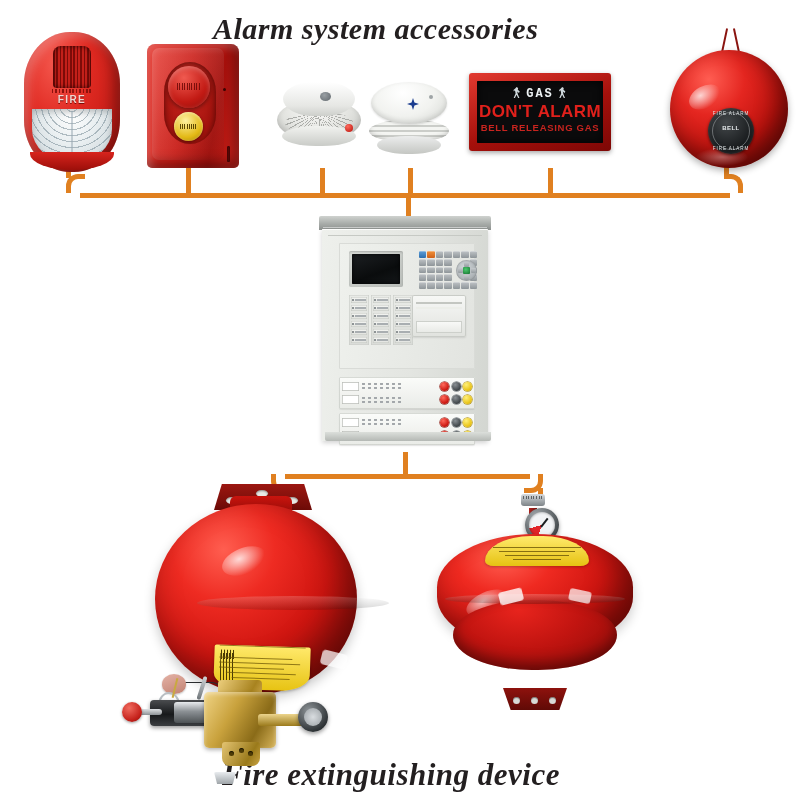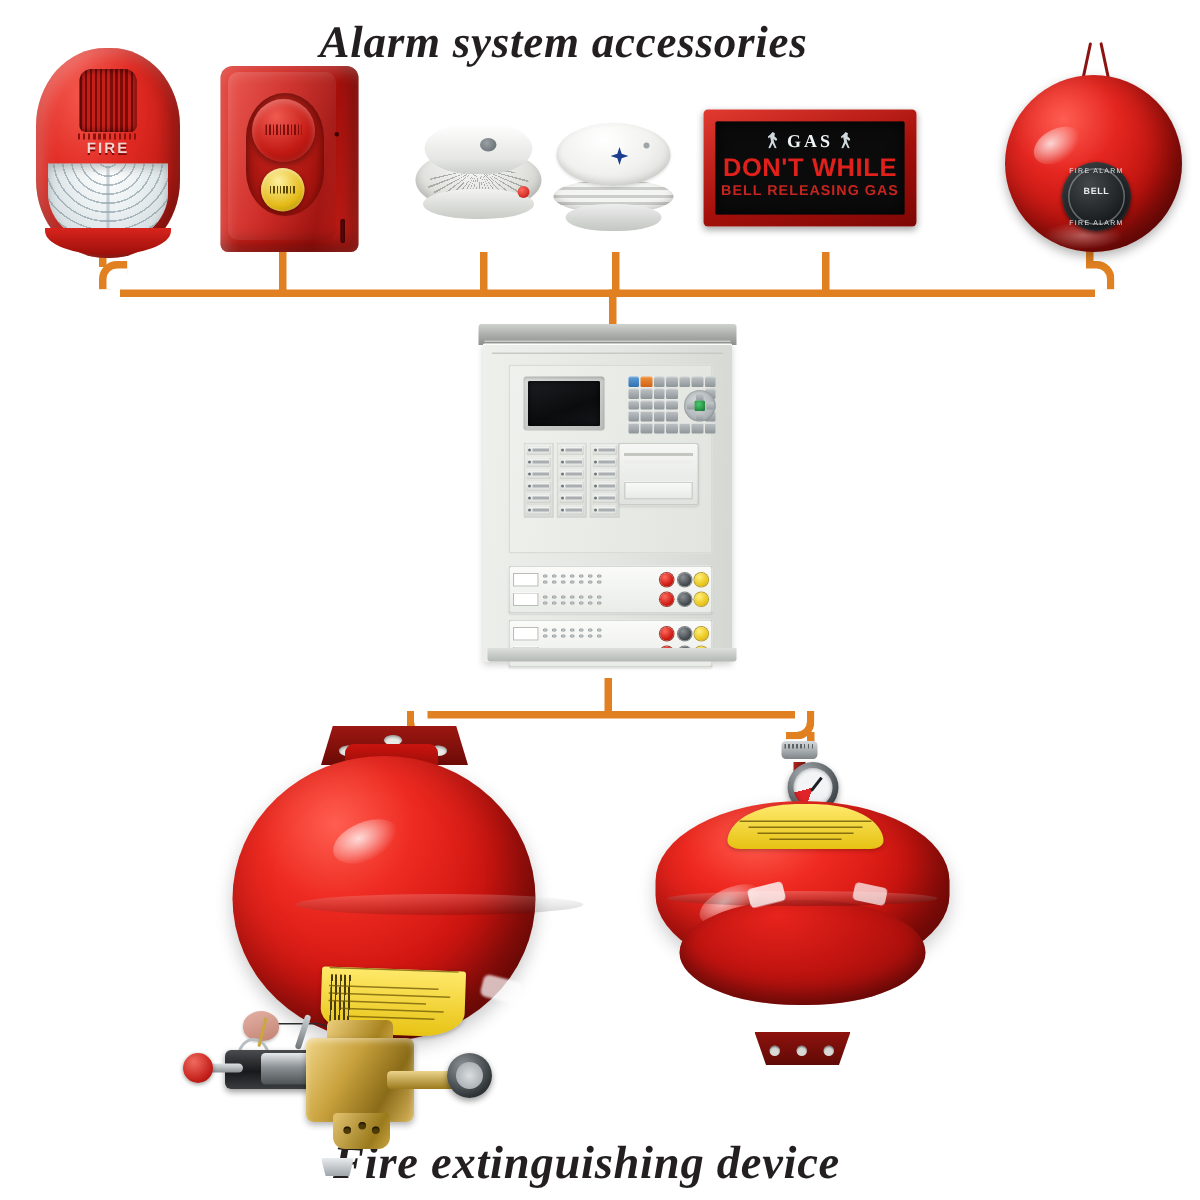--- a/index.html
+++ b/index.html
@@ -112,21 +112,21 @@
      background:linear-gradient(180deg,#eceded,#c4c6c2);}
 
   
   #dev-gassign{left:469px;top:73px;width:142px;height:78px;}
   .gs-frame{position:absolute;inset:0;border-radius:3px;
      background:linear-gradient(160deg,#e23a30,#a5100b 55%,#7d0705);
      box-shadow:0 2px 5px rgba(0,0,0,.35);padding:7px;box-sizing:border-box;}
   .gs-screen{position:absolute;left:8px;top:8px;right:8px;bottom:8px;background:#0b0b0c;border-radius:1px;
      box-shadow:inset 0 0 10px rgba(0,0,0,.9);}
   .gs-row1{position:absolute;left:0;right:0;top:6px;text-align:center;
-     font-family:Liberation Serif, serif;font-size:12px;font-weight:bold;color:#eef3f5;
+     font-family:Liberation Mono, monospace;font-size:12px;font-weight:bold;color:#eef3f5;
      letter-spacing:2px;}
   .gs-run{display:inline-block;width:8px;height:11px;vertical-align:-1px;margin:0 5px;
      background:#cfd8dc;clip-path:polygon(42% 0,62% 8%,58% 26%,82% 42%,72% 54%,50% 42%,58% 66%,78% 100%,62% 100%,42% 70%,22% 100%,6% 100%,30% 58%,22% 30%,8% 40%,4% 28%,26% 14%);}
   .gs-row2{position:absolute;left:0;right:0;top:21px;text-align:center;
      font-family:"Liberation Sans",sans-serif;font-size:17px;font-weight:bold;color:#e0201b;
      letter-spacing:.4px;}
   .gs-row3{position:absolute;left:0;right:0;top:41px;text-align:center;
      font-family:"Liberation Sans",sans-serif;font-size:9.5px;font-weight:bold;color:#c8241f;
      letter-spacing:.7px;}
 
@@ -432,21 +432,21 @@
       <div class="sd2-dot"></div>
     </div>
   </div>
 
   <div class="device" id="dev-gassign">
     <div class="gs-frame"></div>
     <div class="gs-screen">
       <div class="gs-row1">
         <span class="gs-run"></span><span>GAS</span><span class="gs-run"></span>
       </div>
-      <div class="gs-row2">DON'T WHILE</div>
+      <div class="gs-row2">DON'T ALARM</div>
       <div class="gs-row3">BELL RELEASING GAS</div>
     </div>
   </div>
 
   <div class="device" id="dev-bell">
     <div class="bl-wire">
         <i></i>
         <i></i>
       </div>
     <div class="bl-dome">

